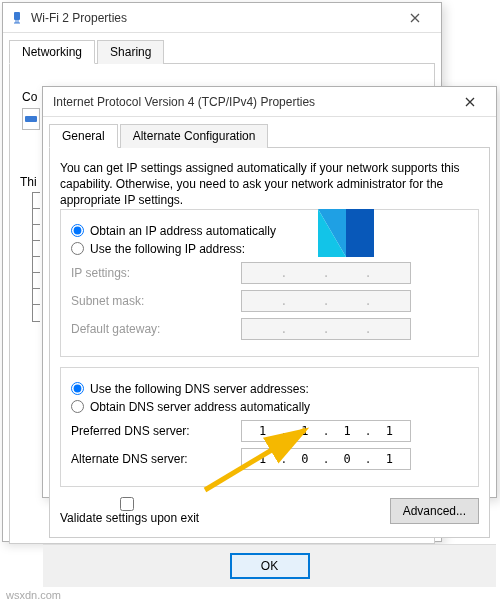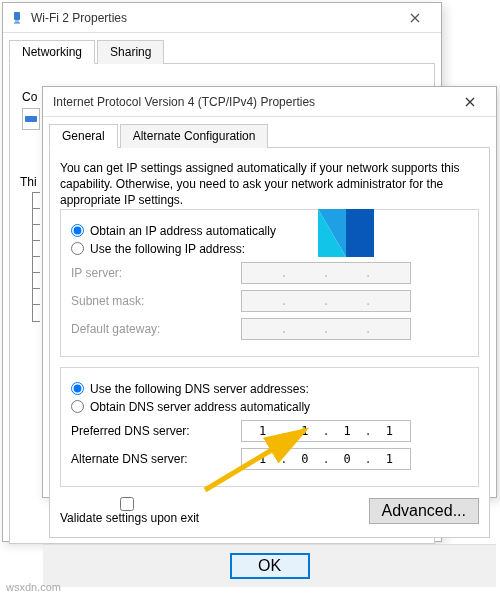--- a/index.html
+++ b/index.html
@@ -131,21 +131,21 @@
   .checkbox-row input[type=checkbox] {
     margin: 0 6px 0 0;
     width: 14px; height: 14px;
   }
   .btn {
     height: 26px;
     min-width: 80px;
     padding: 0 12px;
     border: 1px solid #adadad;
     background: #e1e1e1;
-    font-size: 16px;
+    font-size: 12px;
     cursor: pointer;
     font-family: inherit;
   }
   .btn.primary {
     border: 2px solid #0078d7;
     background: #e5f1fb;
   }
   .btn-row {
     display: flex;
     justify-content: center;
@@ -159,21 +159,21 @@
     justify-content: space-between;
     align-items: center;
     margin-top: 10px;
   }
   .arrow {
     position: absolute;
     pointer-events: none;
   }
   .watermark {
     position: absolute;
-    bottom: 16px;
+    bottom: 8px;
     left: 6px;
     font-size: 11px;
     color: #aaa;
   }
   .logo-block {
     position: absolute;
     width: 58px; height: 50px;
     display: flex; align-items: center; justify-content: center;
   }
   .conn-label {
@@ -256,21 +256,21 @@
       <label class="radio-row">
         <input type="radio" name="ipmode" checked="" style="">
         <span>Obtain an IP address automatically</span>
       </label>
       <label class="radio-row">
         <input type="radio" name="ipmode" style="">
         <span>Use the following IP address:</span>
       </label>
 
       <div class="field-row">
-        <span class="field-label disabled">IP server:</span>
+        <span class="field-label disabled">IP settings:</span>
         <div class="ip-input disabled">
           <span class="ip-seg"></span>
             <span class="ip-dot">.</span>
             <span class="ip-seg"></span>
             <span class="ip-dot">.</span>
             <span class="ip-seg"></span>
             <span class="ip-dot">.</span>
             <span class="ip-seg"></span>
         </div>
       </div>

